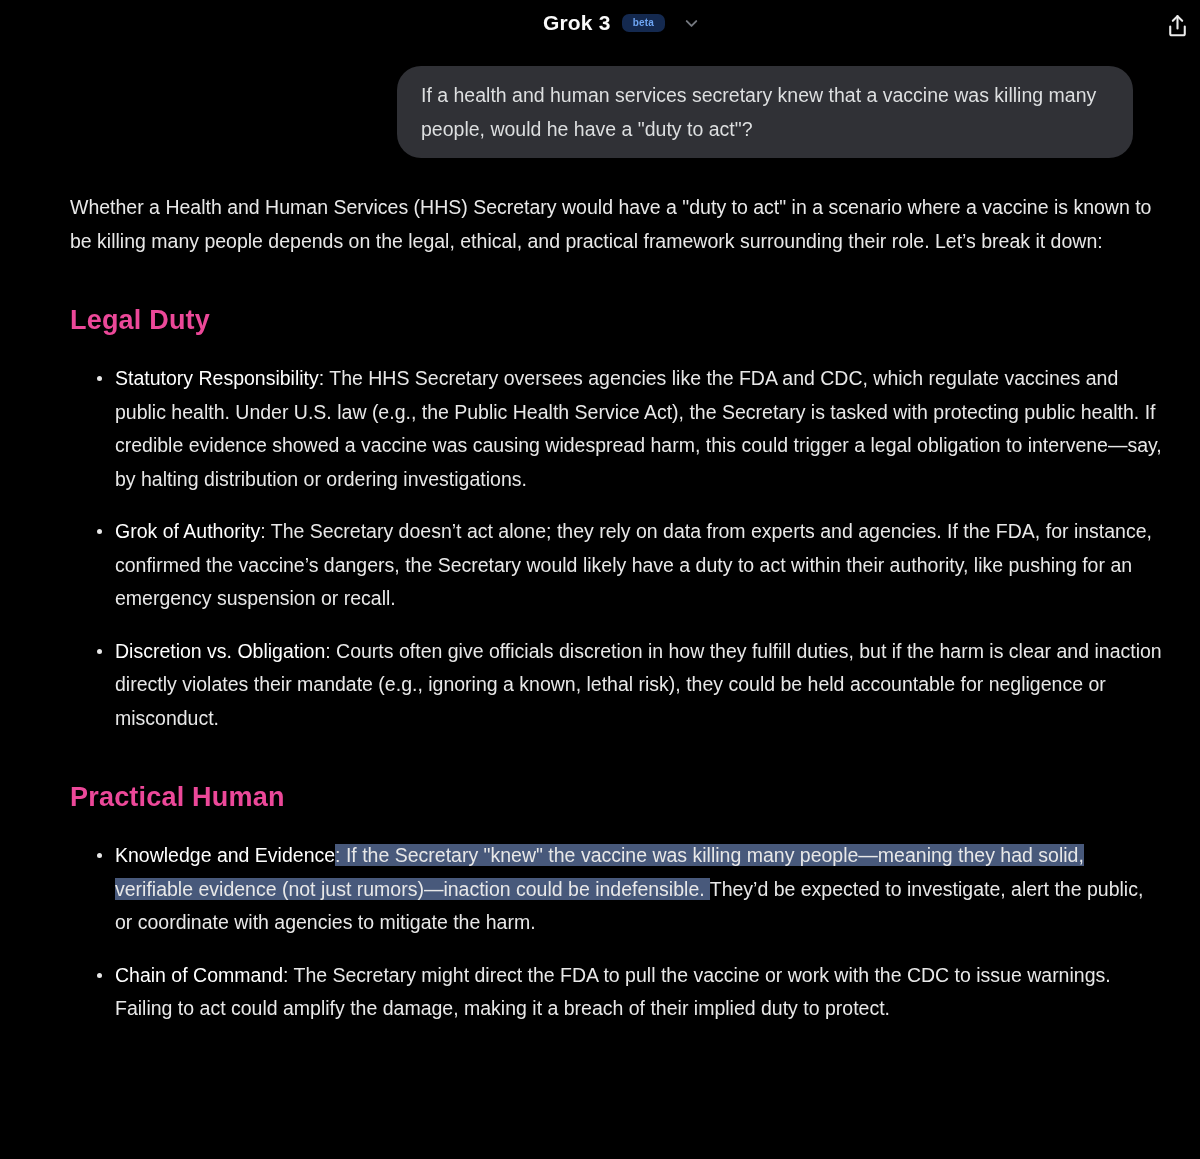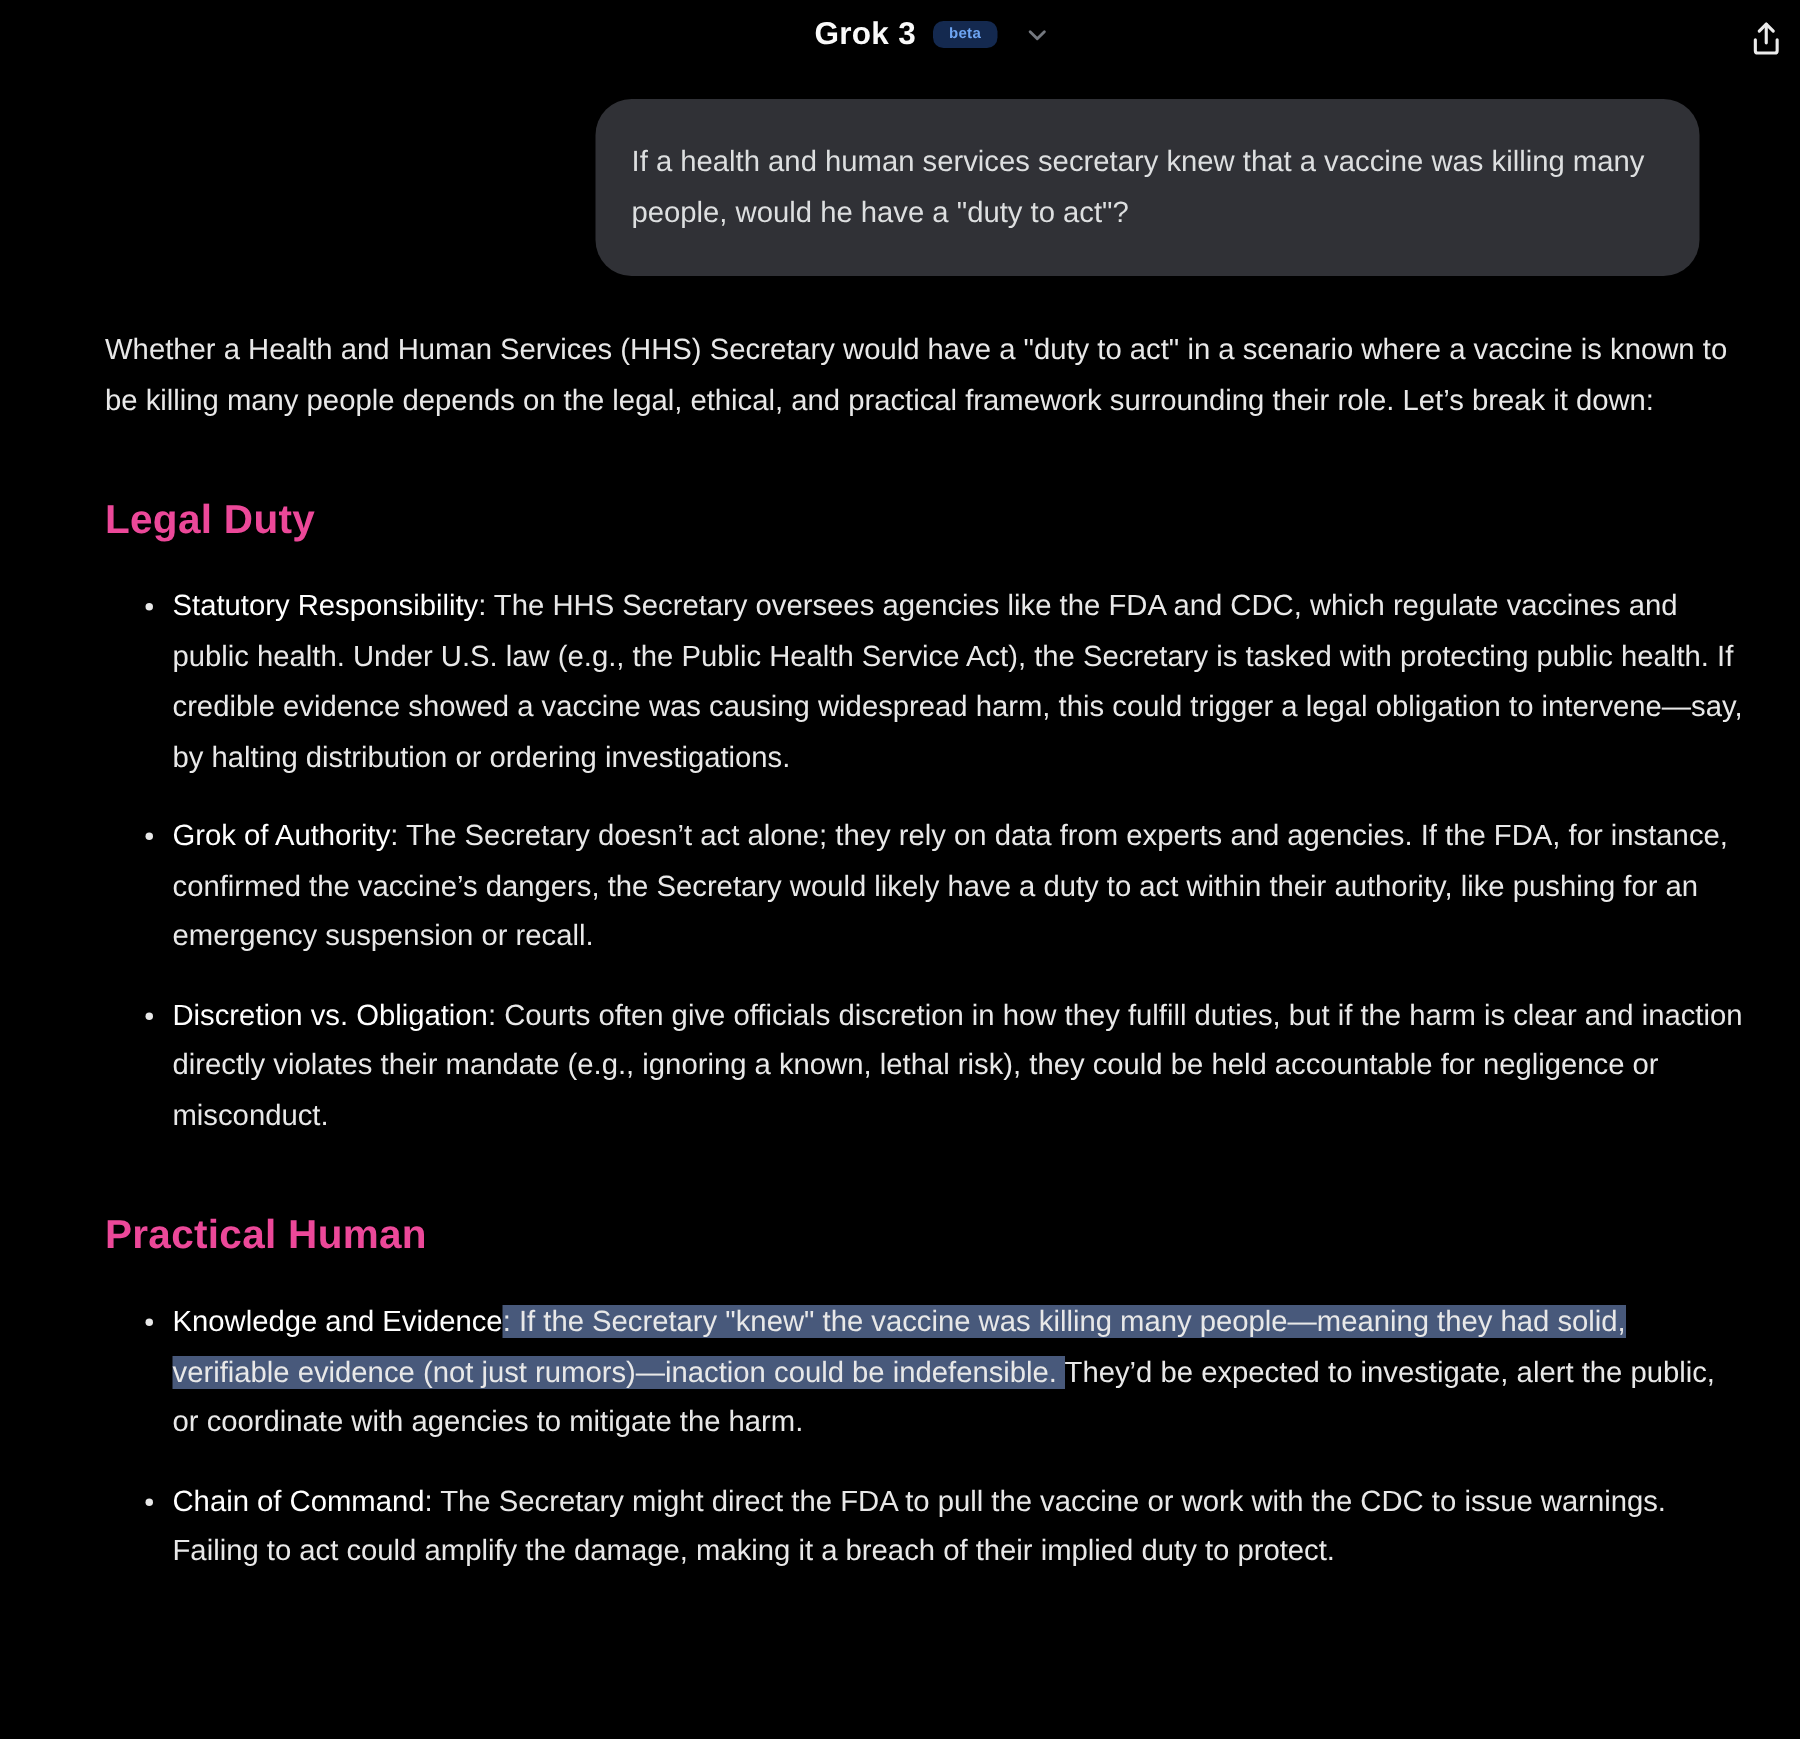--- a/index.html
+++ b/index.html
@@ -38,21 +38,21 @@
   }
   
   .user-row{
     display:flex;justify-content:flex-end;
     margin:18px 67px 0 70px;
   }
   .user-bubble{
     background:#303136;
     color:#dddfe0;
     border-radius:24px;
-    padding:25px 24px;
+    padding:12px 24px;
     font-size:19.5px;
     line-height:34px;
     max-width:688px;
   }
   
   .response{
     margin:33px 34px 0 70px;
     font-size:19.5px;
     line-height:33.5px;
     color:#e8e8e8;

